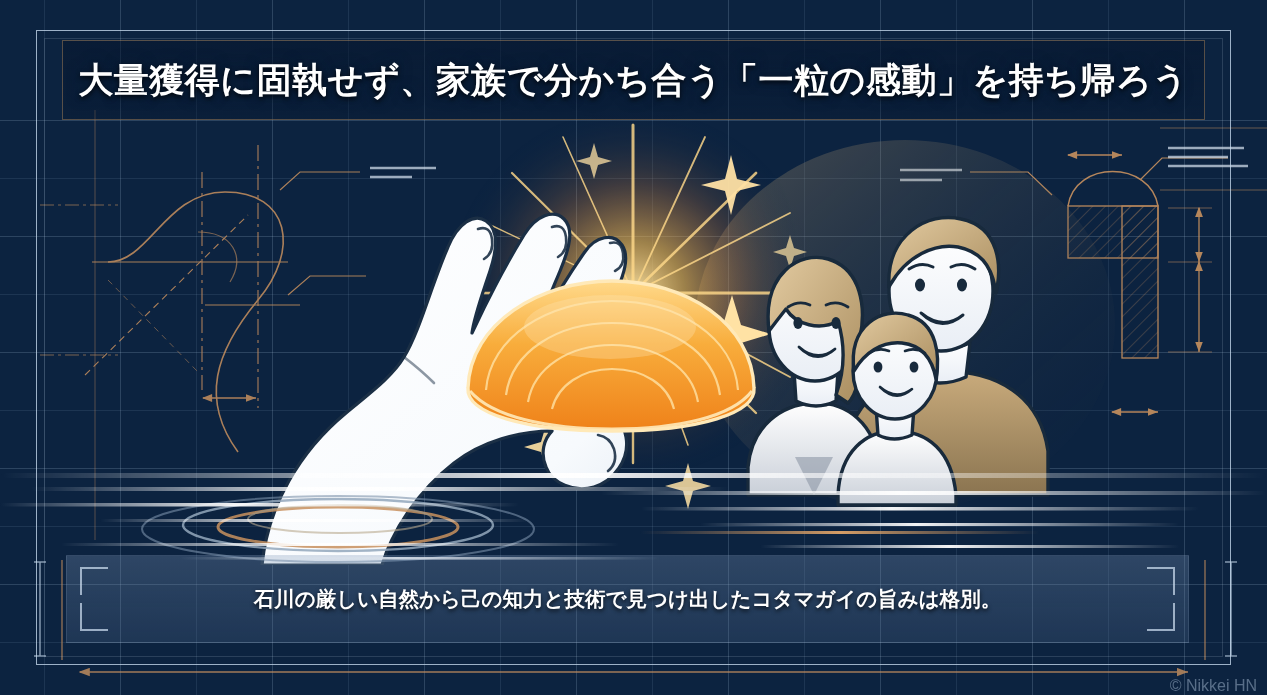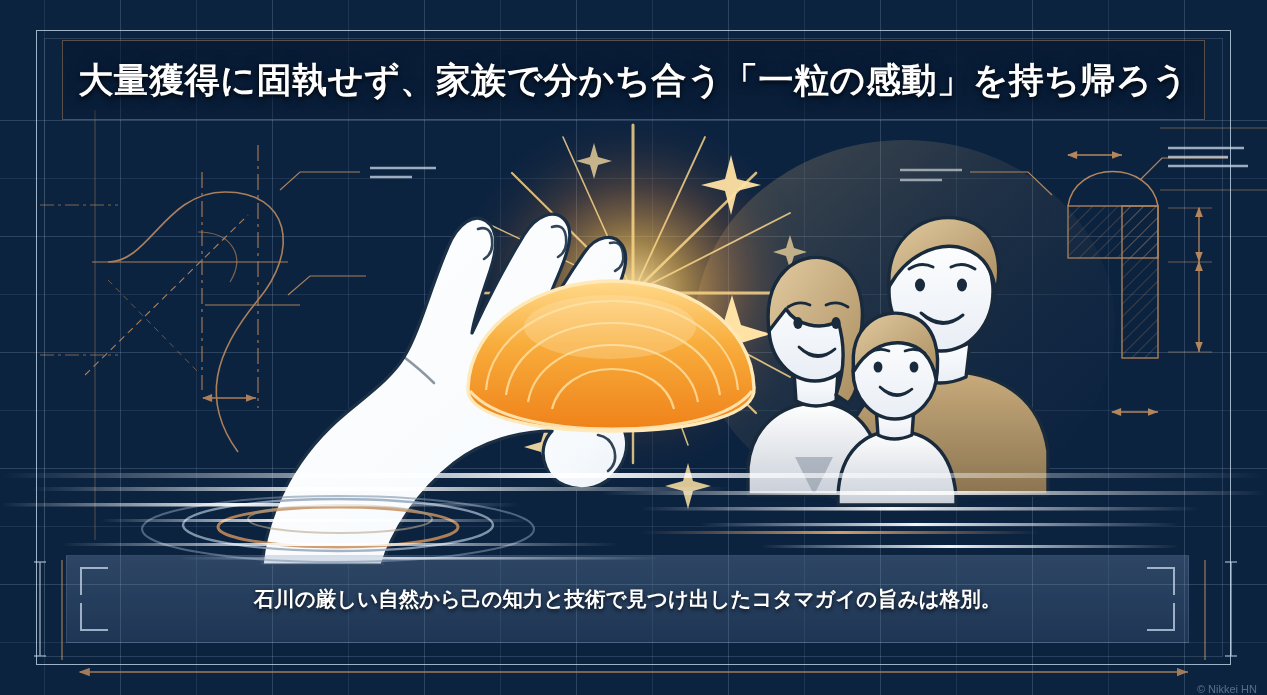--- a/index.html
+++ b/index.html
@@ -47,21 +47,21 @@
   .capline{color:#fff;font-size:20.5px;font-weight:700;white-space:nowrap;
            text-shadow:0 2px 4px rgba(0,0,0,.8);}
   .brk{position:absolute;width:26px;height:26px;
        border:2px solid rgba(205,222,240,.72);}
   .brk.tl{left:14px;top:12px;border-right:none;border-bottom:none;}
   .brk.tr{right:14px;top:12px;border-left:none;border-bottom:none;}
   .brk.bl{left:14px;bottom:12px;border-right:none;border-top:none;}
   .brk.br{right:14px;bottom:12px;border-left:none;border-top:none;}
 
   .watermark{position:absolute;right:10px;bottom:0px;
-             color:rgba(182,202,224,.45);font-size:11px;white-space:nowrap;}
+             color:rgba(182,202,224,.45);font-size:16px;white-space:nowrap;}
 </style>
 </head>
 <body>
 
 <div id="stage">
 
   <div class="grid">
     <div class="gline v faint" style="left:44px"></div>
     <div class="gline v" style="left:120px"></div>
     <div class="gline v faint" style="left:196px"></div>

